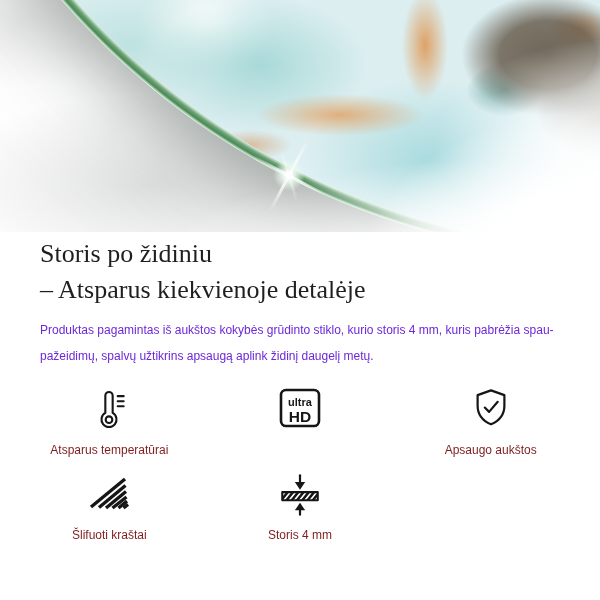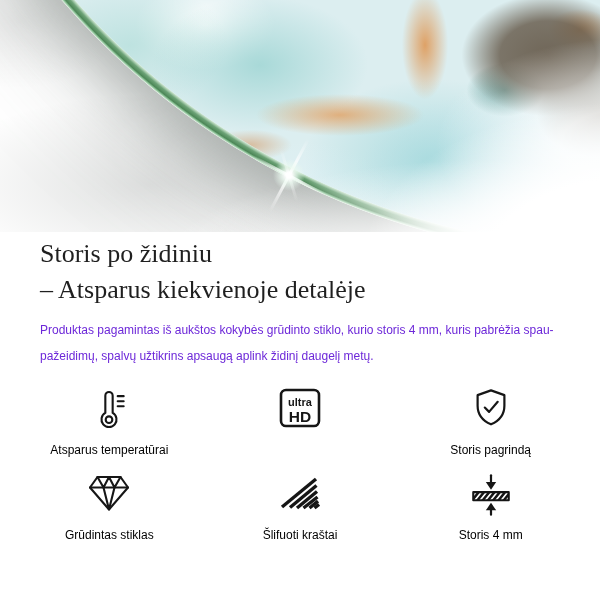--- a/index.html
+++ b/index.html
@@ -51,21 +51,21 @@
   
   .headline{margin:4px 40px 0;font-family:"Liberation Serif",serif;font-weight:400;
     font-size:26px;line-height:36px;color:#1f1f1f;}
   .desc{margin:9px 40px 0;font-size:12px;line-height:26px;color:#6d28d9;}
   .desc .line{white-space:nowrap;}
 
   
   .features{margin:18px 14px 0;display:grid;grid-template-columns:repeat(3,1fr);row-gap:14px;}
   .feature{display:flex;flex-direction:column;align-items:center;}
   .icon-box{height:46px;display:flex;justify-content:center;}
-  .feature .label{margin-top:10px;font-size:12px;line-height:15px;color:#000000;text-align:center;}
+  .feature .label{margin-top:10px;font-size:12px;line-height:15px;color:#7f1d1d;text-align:center;}
   svg{display:block;}
   .ln{stroke:#161616;fill:none;stroke-width:2.3;stroke-linecap:round;stroke-linejoin:round;}
   .hatch{stroke:#161616;fill:none;stroke-linecap:butt;}
   .solid{fill:#161616;stroke:none;}
   .badge-txt{font-family:"Liberation Sans",sans-serif;fill:#161616;font-weight:700;}
 </style>
 </head>
 <body>
 
 <div class="page">
@@ -119,34 +119,23 @@
       </div>
     </div>
 
     <div class="feature">
       <div class="icon-box">
         <svg width="46" height="44" viewBox="0 0 48 46">
           <path class="ln" d="M24,3.5 L38,8.5 V19.5 C38,29.5 32.5,35.3 24,39 C15.5,35.3 10,29.5 10,19.5 V8.5 Z"></path>
           <path class="ln" d="M17.5,21.5 L22,26 L31,15.5"></path>
         </svg>
       </div>
-      <div class="label">Storis pagrindą</div>
+      <div class="label">Apsaugo aukštos</div>
     </div>
 
-    <div class="feature">
-      <div class="icon-box">
-        <svg width="48" height="42" viewBox="0 0 48 42">
-          <path class="ln" style="stroke-width:2.1" d="M12.5,5 H35.5 L43,15.5 L24,37.5 L5,15.5 Z"></path>
-          <path class="ln" style="stroke-width:2.1" d="M5,15.5 H43"></path>
-          <path class="ln" style="stroke-width:2.1" d="M12.5,5 L18.5,15.5 L24,5 L29.5,15.5 L35.5,5"></path>
-          <path class="ln" style="stroke-width:2.1" d="M18.5,15.5 L24,37.5 L29.5,15.5"></path>
-        </svg>
-      </div>
-      <div class="label">Grūdintas stiklas</div>
-    </div>
 
     <div class="feature">
       <div class="icon-box">
         <svg width="48" height="40" viewBox="0 0 48 40">
           <path class="hatch" style="stroke-width:3.4" d="M6,35 L40,7"></path>
           <path class="hatch" style="stroke-width:3.4" d="M14,35.5 L40.5,13.5"></path>
           <path class="hatch" style="stroke-width:3.4" d="M21,36 L41,19.5"></path>
           <path class="hatch" style="stroke-width:3.4" d="M27.5,36 L41.5,25"></path>
           <path class="hatch" style="stroke-width:3.4" d="M33.5,36 L42,29.2"></path>
           <path class="hatch" style="stroke-width:3.4" d="M38.5,36 L43,32.4"></path>

